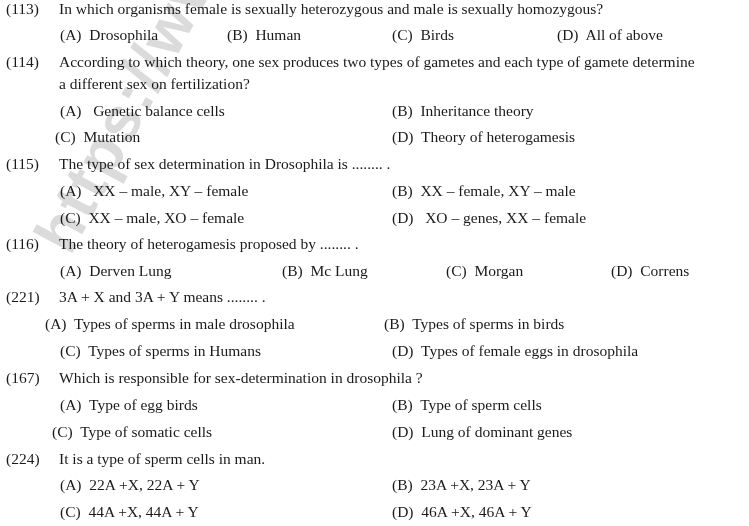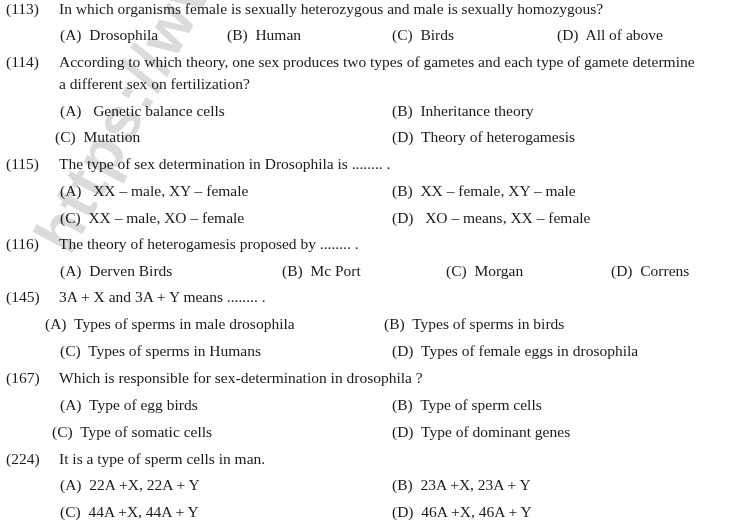--- a/index.html
+++ b/index.html
@@ -97,36 +97,36 @@
   <div class="row" style="top:153px">
     <span class="qnum">(115)</span>
     <span class="qtext">The type of sex determination in Drosophila is ........ .</span>
   </div>
   <div class="row" style="top:180px">
     <span class="opt" style="left:60px"><span>(A)</span>&nbsp;&nbsp; <span>XX – male, XY – female</span></span>
     <span class="opt" style="left:392px"><span>(B)</span>&nbsp; <span>XX – female, XY – male</span></span>
   </div>
   <div class="row" style="top:207px">
     <span class="opt" style="left:60px"><span>(C)</span>&nbsp; <span>XX – male, XO – female</span></span>
-    <span class="opt" style="left:392px"><span>(D)</span>&nbsp;&nbsp; <span>XO – means, XX – female</span></span>
+    <span class="opt" style="left:392px"><span>(D)</span>&nbsp;&nbsp; <span>XO – genes, XX – female</span></span>
   </div>
 
   <div class="row" style="top:233px">
     <span class="qnum">(116)</span>
     <span class="qtext">The theory of heterogamesis proposed by ........ .</span>
   </div>
   <div class="row" style="top:260px">
-    <span class="opt" style="left:60px"><span>(A)</span>&nbsp; <span>Derven Birds</span></span>
-    <span class="opt" style="left:282px"><span>(B)</span>&nbsp; <span>Mc Port</span></span>
+    <span class="opt" style="left:60px"><span>(A)</span>&nbsp; <span>Derven Lung</span></span>
+    <span class="opt" style="left:282px"><span>(B)</span>&nbsp; <span>Mc Lung</span></span>
     <span class="opt" style="left:446px"><span>(C)</span>&nbsp; <span>Morgan</span></span>
     <span class="opt" style="left:611px"><span>(D)</span>&nbsp; <span>Correns</span></span>
   </div>
 
   <div class="row" style="top:286px">
-    <span class="qnum">(145)</span>
+    <span class="qnum">(221)</span>
     <span class="qtext">3A + X and 3A + Y means ........ .</span>
   </div>
   <div class="row" style="top:313px">
     <span class="opt" style="left:45px"><span>(A)</span>&nbsp; <span>Types of sperms in male drosophila</span></span>
     <span class="opt" style="left:384px"><span>(B)</span>&nbsp; <span>Types of sperms in birds</span></span>
   </div>
   <div class="row" style="top:340px">
     <span class="opt" style="left:60px"><span>(C)</span>&nbsp; <span>Types of sperms in Humans</span></span>
     <span class="opt" style="left:392px"><span>(D)</span>&nbsp; <span>Types of female eggs in drosophila</span></span>
   </div>
@@ -134,21 +134,21 @@
   <div class="row" style="top:367px">
     <span class="qnum">(167)</span>
     <span class="qtext">Which is responsible for sex-determination in drosophila ?</span>
   </div>
   <div class="row" style="top:394px">
     <span class="opt" style="left:60px"><span>(A)</span>&nbsp; <span>Type of egg birds</span></span>
     <span class="opt" style="left:392px"><span>(B)</span>&nbsp; <span>Type of sperm cells</span></span>
   </div>
   <div class="row" style="top:421px">
     <span class="opt" style="left:52px"><span>(C)</span>&nbsp; <span>Type of somatic cells</span></span>
-    <span class="opt" style="left:392px"><span>(D)</span>&nbsp; <span>Type of dominant genes</span></span>
+    <span class="opt" style="left:392px"><span>(D)</span>&nbsp; <span>Lung of dominant genes</span></span>
   </div>
 
   <div class="row" style="top:448px">
     <span class="qnum">(224)</span>
     <span class="qtext">It is a type of sperm cells in man.</span>
   </div>
   <div class="row" style="top:474px">
     <span class="opt" style="left:60px"><span>(A)</span>&nbsp; <span>22A +X, 22A + Y</span></span>
     <span class="opt" style="left:392px"><span>(B)</span>&nbsp; <span>23A +X,  23A + Y</span></span>
   </div>

